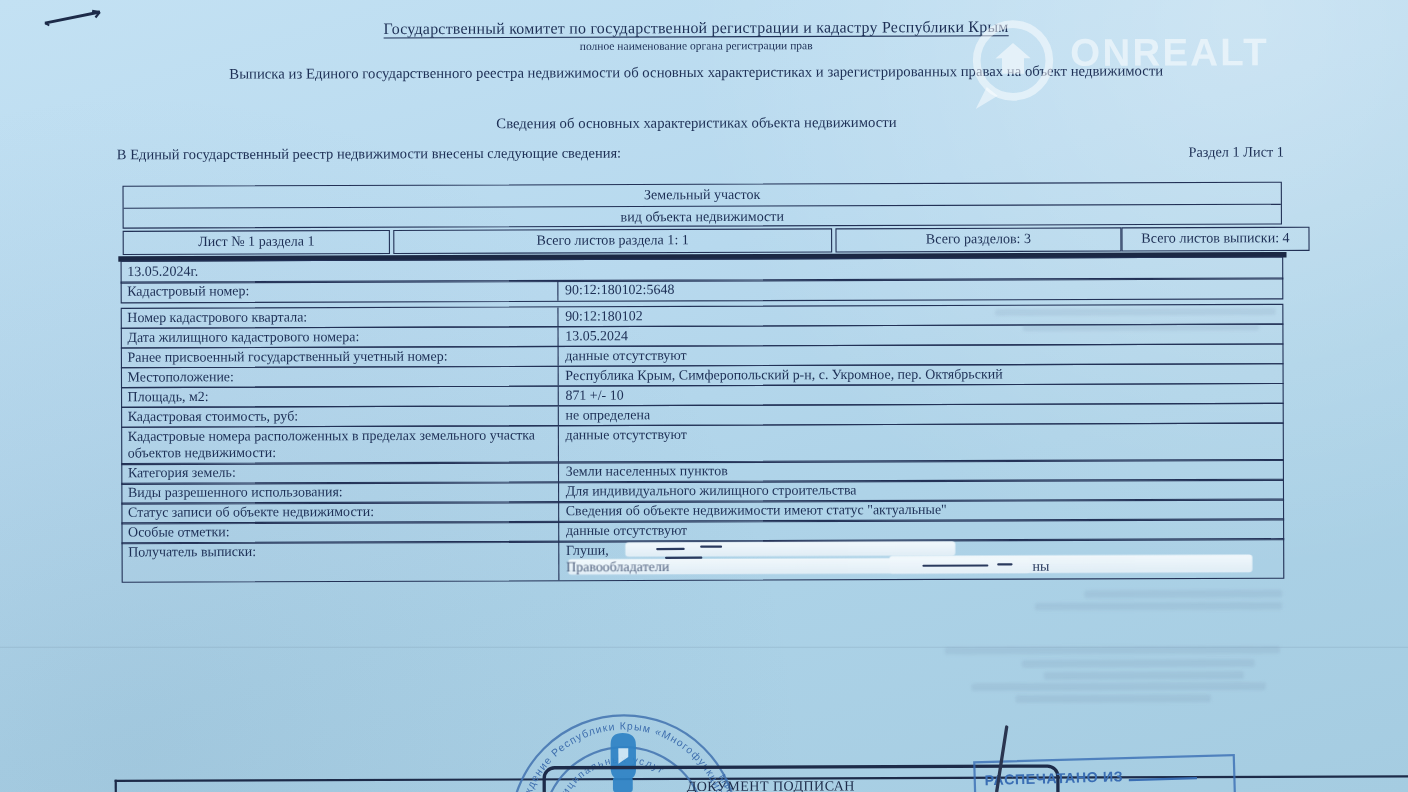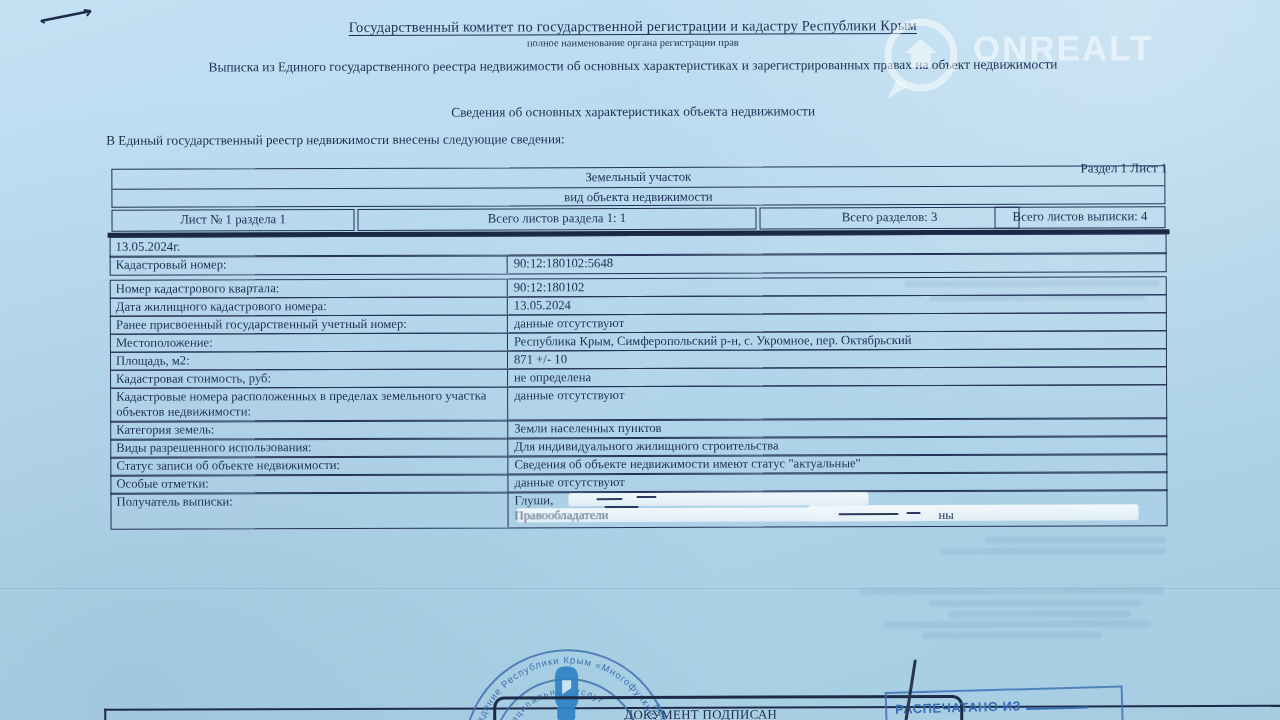--- a/index.html
+++ b/index.html
@@ -16,21 +16,21 @@
   .crease { position:absolute; left:0; width:100%; height:1px; background:rgba(120,150,175,.25); }
   .sheet { position:absolute; inset:0; transform:rotate(-0.2deg); transform-origin:50% 50%; }
 
   
   .hdr-center { position:absolute; left:100px; width:1068px; text-align:center; }
   .authority { top:18px; font-size:14.5px; text-decoration:underline; text-underline-offset:3px; letter-spacing:.2px; }
   .authority-caption { top:37px; font-size:10.5px; }
   .doc-title { top:58px; font-size:13.4px; }
   .section-title { top:104px; font-size:13.4px; }
   .intro { position:absolute; left:107px; top:131px; font-size:13.2px; }
-  .section-page { position:absolute; right:112px; top:162px; font-size:13px; }
+  .section-page { position:absolute; right:112px; top:132px; font-size:13px; }
 
   
   .watermark { position:absolute; left:878px; top:16px; width:380px; height:96px; pointer-events:none; }
   .wm-text { position:absolute; left:96px; top:14px; font-family:"Liberation Sans", sans-serif; font-weight:bold;
              font-size:35px; color:rgba(255,255,255,.52); letter-spacing:2px; }
   .wm-sub  { position:absolute; left:100px; top:68px; font-family:"Liberation Sans", sans-serif;
              font-size:16px; color:rgba(255,255,255,.5); letter-spacing:8px; }
 
   
   .vid-box { position:absolute; left:112px; top:167px; width:1054px; border:1.6px solid #223156; }
@@ -106,21 +106,21 @@
 
   <div class="vid-box">
     <div class="cellrow">Земельный участок</div>
     <div class="cellrow">вид объекта недвижимости</div>
   </div>
 
   <div class="sheetinfo">
     <div class="cell" style="left:0;   width:243px">Лист № 1 раздела 1</div>
     <div class="cell" style="left:246px;width:399px">Всего листов раздела 1: 1</div>
     <div class="cell" style="left:648px;width:260px">Всего разделов: 3</div>
-    <div class="cell" style="left:883px;width:171px">Всего листов выписки: 4</div>
+    <div class="cell" style="left:908px;width:171px">Всего листов выписки: 4</div>
   </div>
 
   <div class="thickbar"></div>
 
   <div class="maintable">
     <div class="trow date-row">13.05.2024г.</div>
     <div id="rows-container">
     <div class="trow">
       <div class="lab">Кадастровый номер:</div>
       <div class="val">90:12:180102:5648</div>

